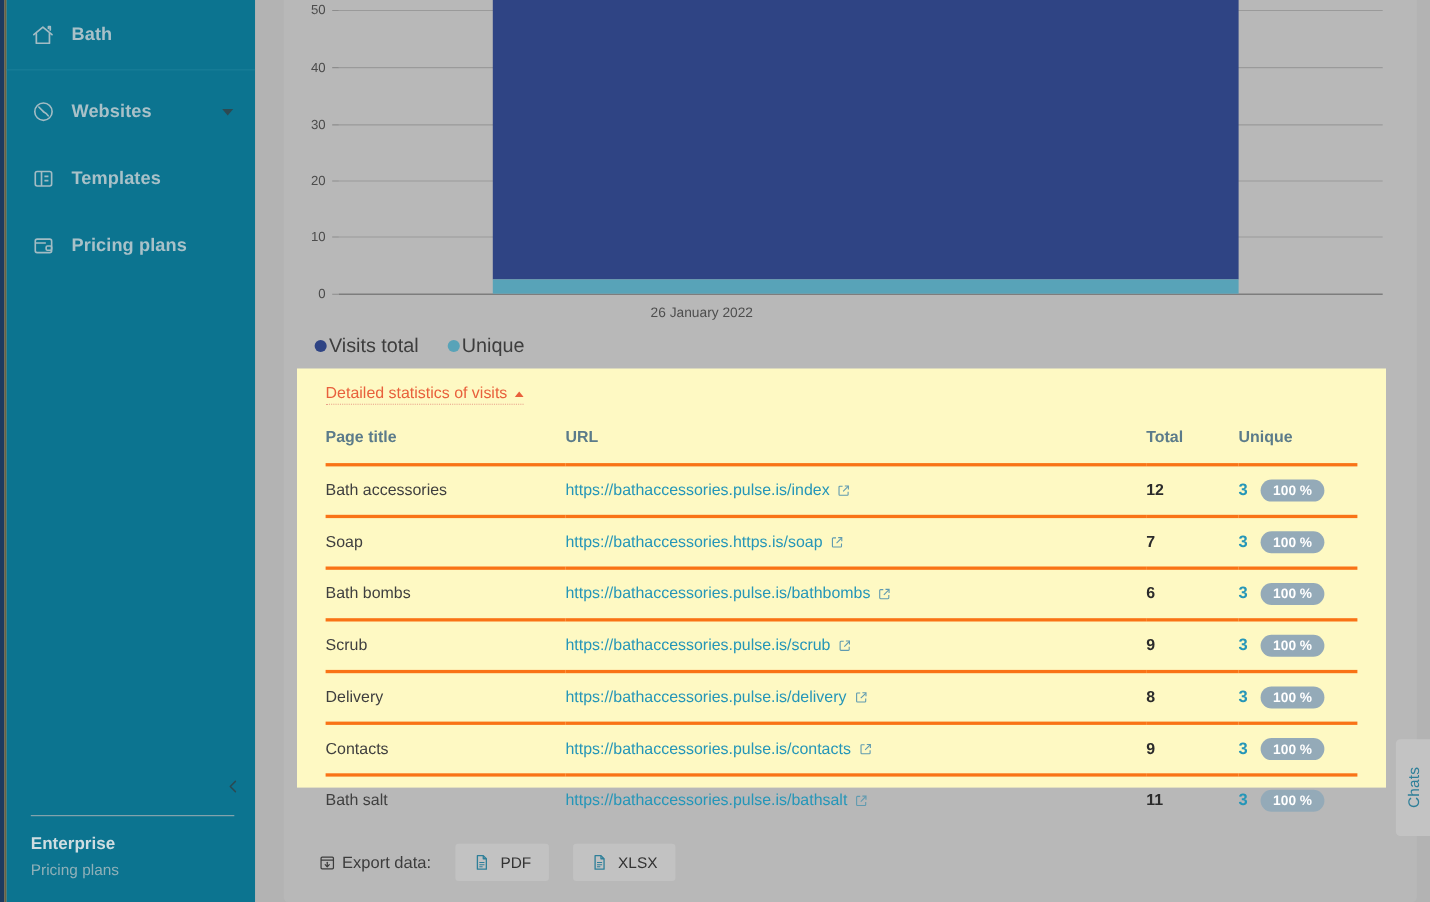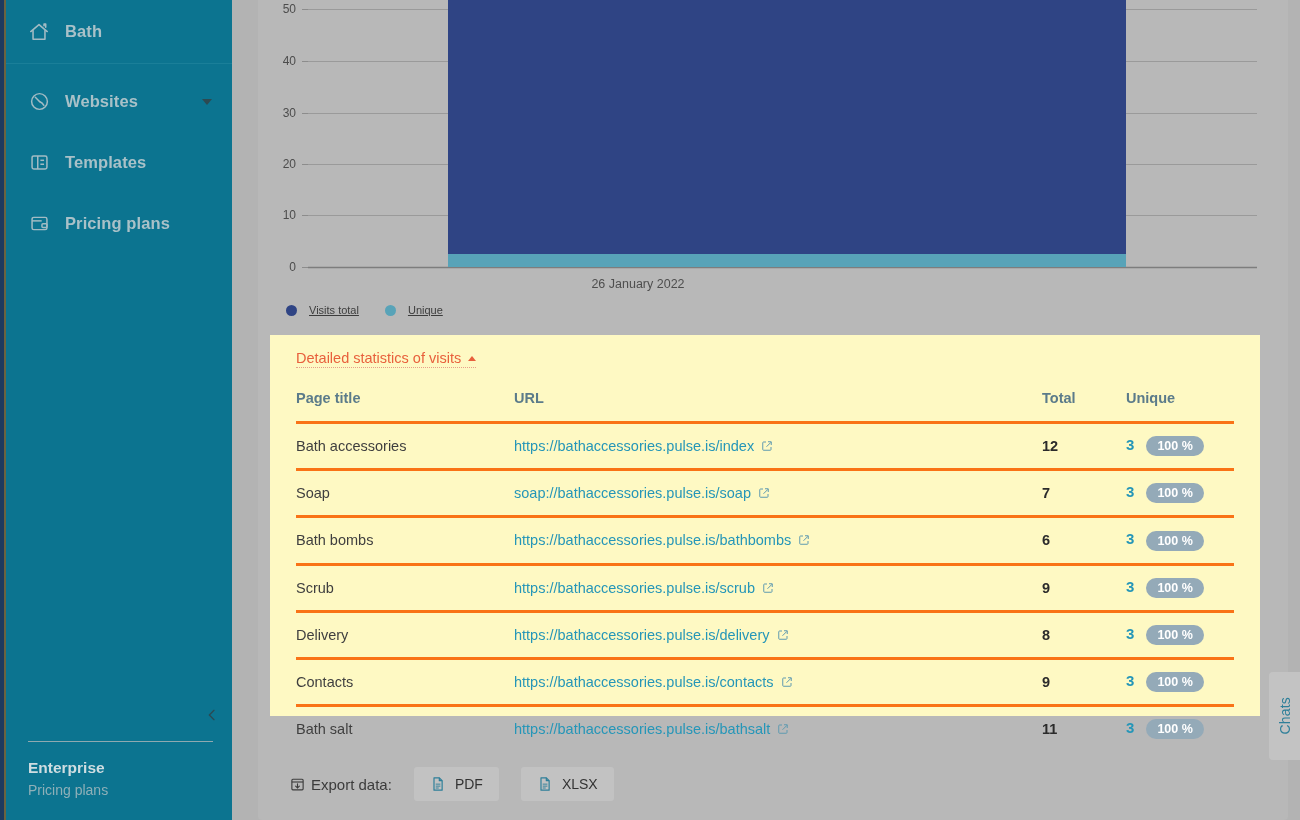--- a/index.html
+++ b/index.html
@@ -68,21 +68,21 @@
   .chart-svg { position: absolute; left: 0; top: 0; }
   .chart-date {
     position: absolute; left: 0; top: 277px; width: 1068px;
     text-align: center; font-size: 12.5px; color: #4e4e4e;
   }
   .chart-date-inner { display: inline-block; margin-left: -256px; }
   .legend {
     position: absolute; left: 54px; top: 304px;
     display: flex; align-items: center; gap: 26px;
   }
-  .legend-item { display: flex; align-items: center; gap: 12px; font-size: 11px; color: #3d3d3d; text-decoration: underline; }
+  .legend-item { display: flex; align-items: center; gap: 2px; font-size: 18px; color: #3d3d3d; }
   .legend-dot { width: 11px; height: 11px; border-radius: 50%; }
 
   
   .panel {
     position: absolute; left: 26px; top: 0; width: 1030px; height: 820px;
     background: #b8b8b8;
     border-radius: 0 0 4px 4px;
   }
 
   
@@ -328,21 +328,21 @@
               <td class="v-uniq">
                 <span class="uniq-num">3</span>
                 <span class="pct-badge">100 %</span>
               </td>
             </tr>
 
             <tr>
               <td class="v-title">Soap</td>
               <td class="v-url">
                 <a href="#">
-                  <span>soap://bathaccessories.pulse.is/soap</span>
+                  <span>https://bathaccessories.https.is/soap</span>
                   <span class="ext-ico">
                     <svg width="12" height="12" viewBox="0 0 24 24" fill="none" stroke="currentColor" stroke-width="2">
                         <path d="M10 4H5a1.5 1.5 0 0 0-1.5 1.5V19A1.5 1.5 0 0 0 5 20.5h13.5A1.5 1.5 0 0 0 20 19v-5"></path>
                         <path d="M14 3.5h6.5V10"></path>
                         <path d="M11 13.5 20 4.5"></path>
                       </svg>
                   </span>
                 </a>
               </td>
               <td class="v-total">7</td>

